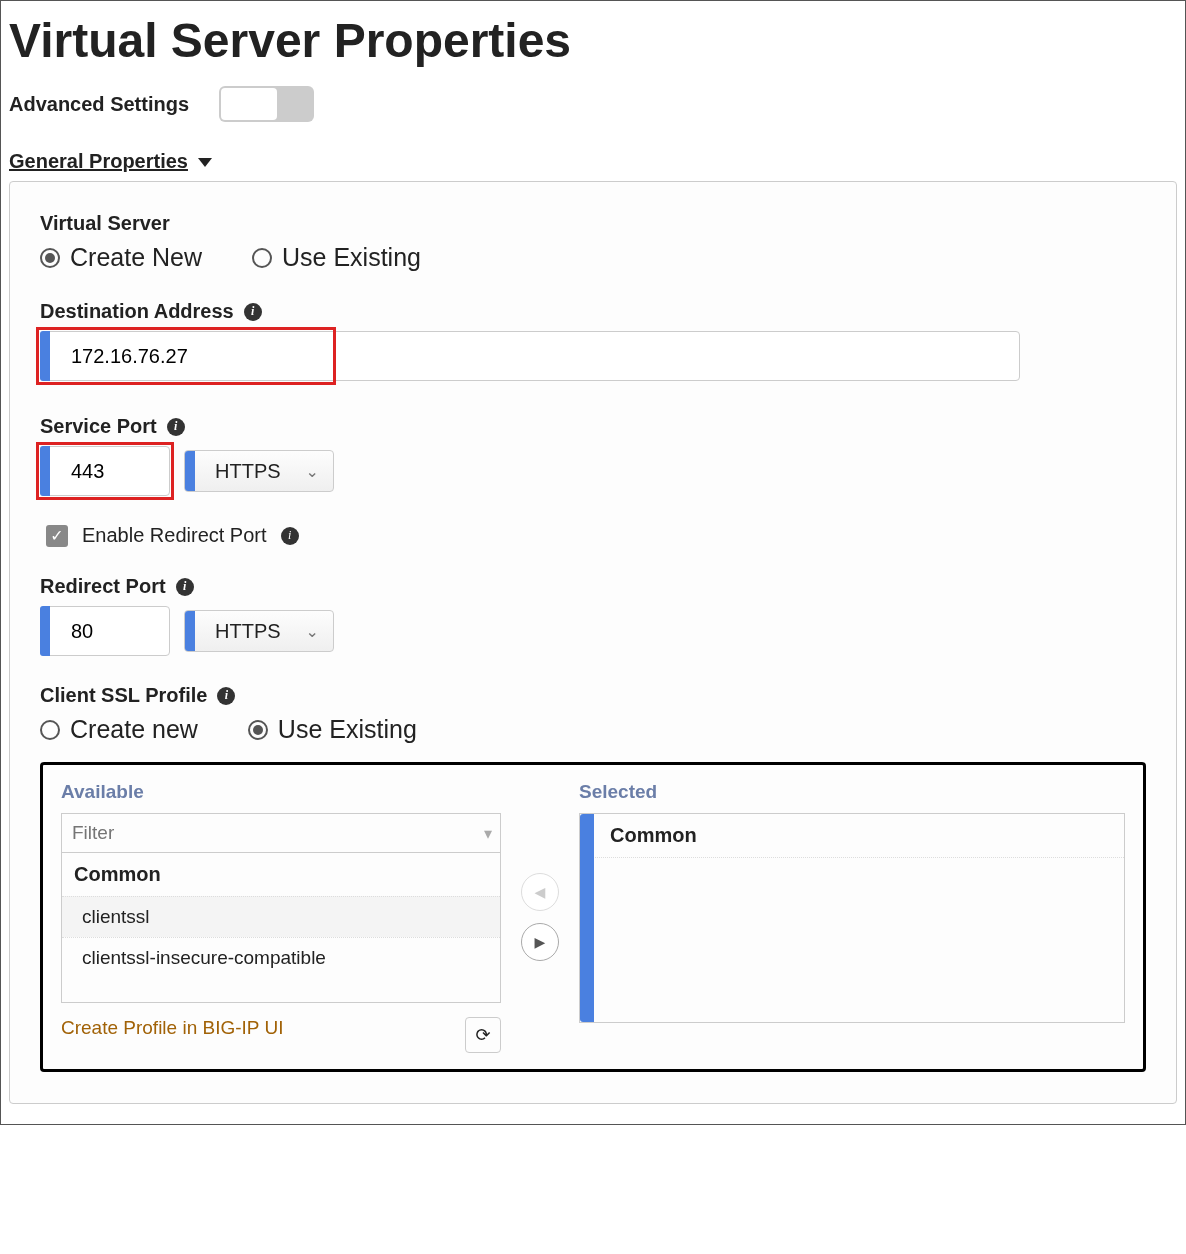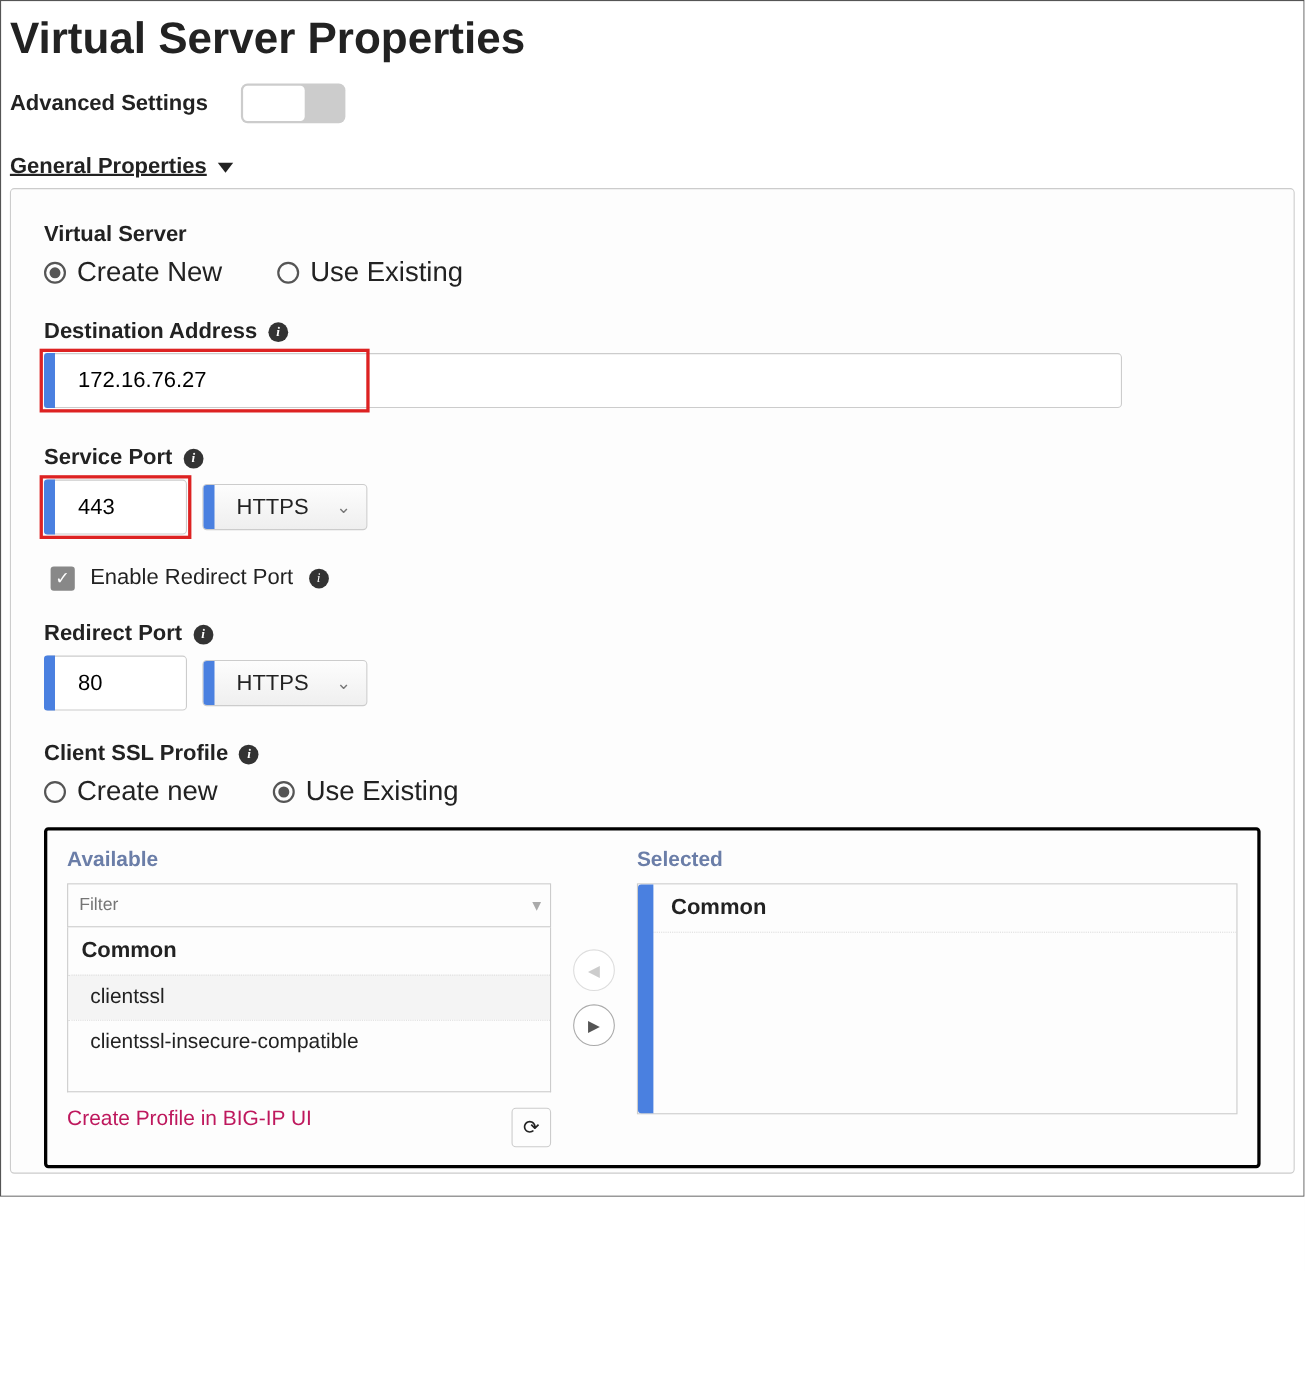--- a/index.html
+++ b/index.html
@@ -9,21 +9,21 @@
     font-family: Arial, Helvetica, sans-serif;
     background: #fff;
     color: #222;
   }
   .page {
     border: 1px solid #555;
     width: 1186px;
     padding: 8px 8px 20px 8px;
   }
   .title {
-    font-size: 40px;
+    font-size: 48px;
     font-weight: bold;
     margin: 4px 0 18px 0;
   }
   .adv-row {
     display: flex;
     align-items: center;
     gap: 30px;
     margin-bottom: 28px;
   }
   .adv-label {
@@ -58,21 +58,21 @@
   .caret {
     width: 0; height: 0;
     border-left: 7px solid transparent;
     border-right: 7px solid transparent;
     border-top: 9px solid #222;
     margin-top: 2px;
   }
   .panel {
     border: 1px solid #ccc;
     border-radius: 4px;
-    padding: 30px 30px 4px 30px;
+    padding: 30px 30px 31px 30px;
     background: #fdfdfd;
   }
   .fld-label {
     font-size: 20px;
     font-weight: bold;
     display: flex;
     align-items: center;
     gap: 10px;
     margin-bottom: 8px;
   }
@@ -206,21 +206,21 @@
     position: relative;
     border: 1px solid #ccc;
     height: 40px;
     display: flex;
     align-items: center;
     padding: 0 34px 0 8px;
   }
   .filter-inp {
     border: none;
     outline: none;
-    font-size: 16px;
+    font-size: 19px;
     width: 100%;
     color: #0c4a6e;
     background: transparent;
   }
   .funnel {
     position: absolute;
     right: 8px; top: 50%;
     transform: translateY(-50%);
     color: #aaa;
     font-size: 16px;
@@ -237,21 +237,21 @@
     padding: 10px 12px;
   }
   .list-item {
     font-size: 19px;
     padding: 9px 20px;
     border-top: 1px dotted #ddd;
     cursor: pointer;
   }
   .list-item.sel { background: #f4f4f4; }
   .create-link {
-    color: #be185d;
+    color: #a16207;
     font-size: 19px;
     cursor: pointer;
     display: inline-block;
   }
   .refresh-btn {
     width: 36px; height: 36px;
     border: 1px solid #ccc;
     border-radius: 4px;
     display: flex;
     align-items: center;

